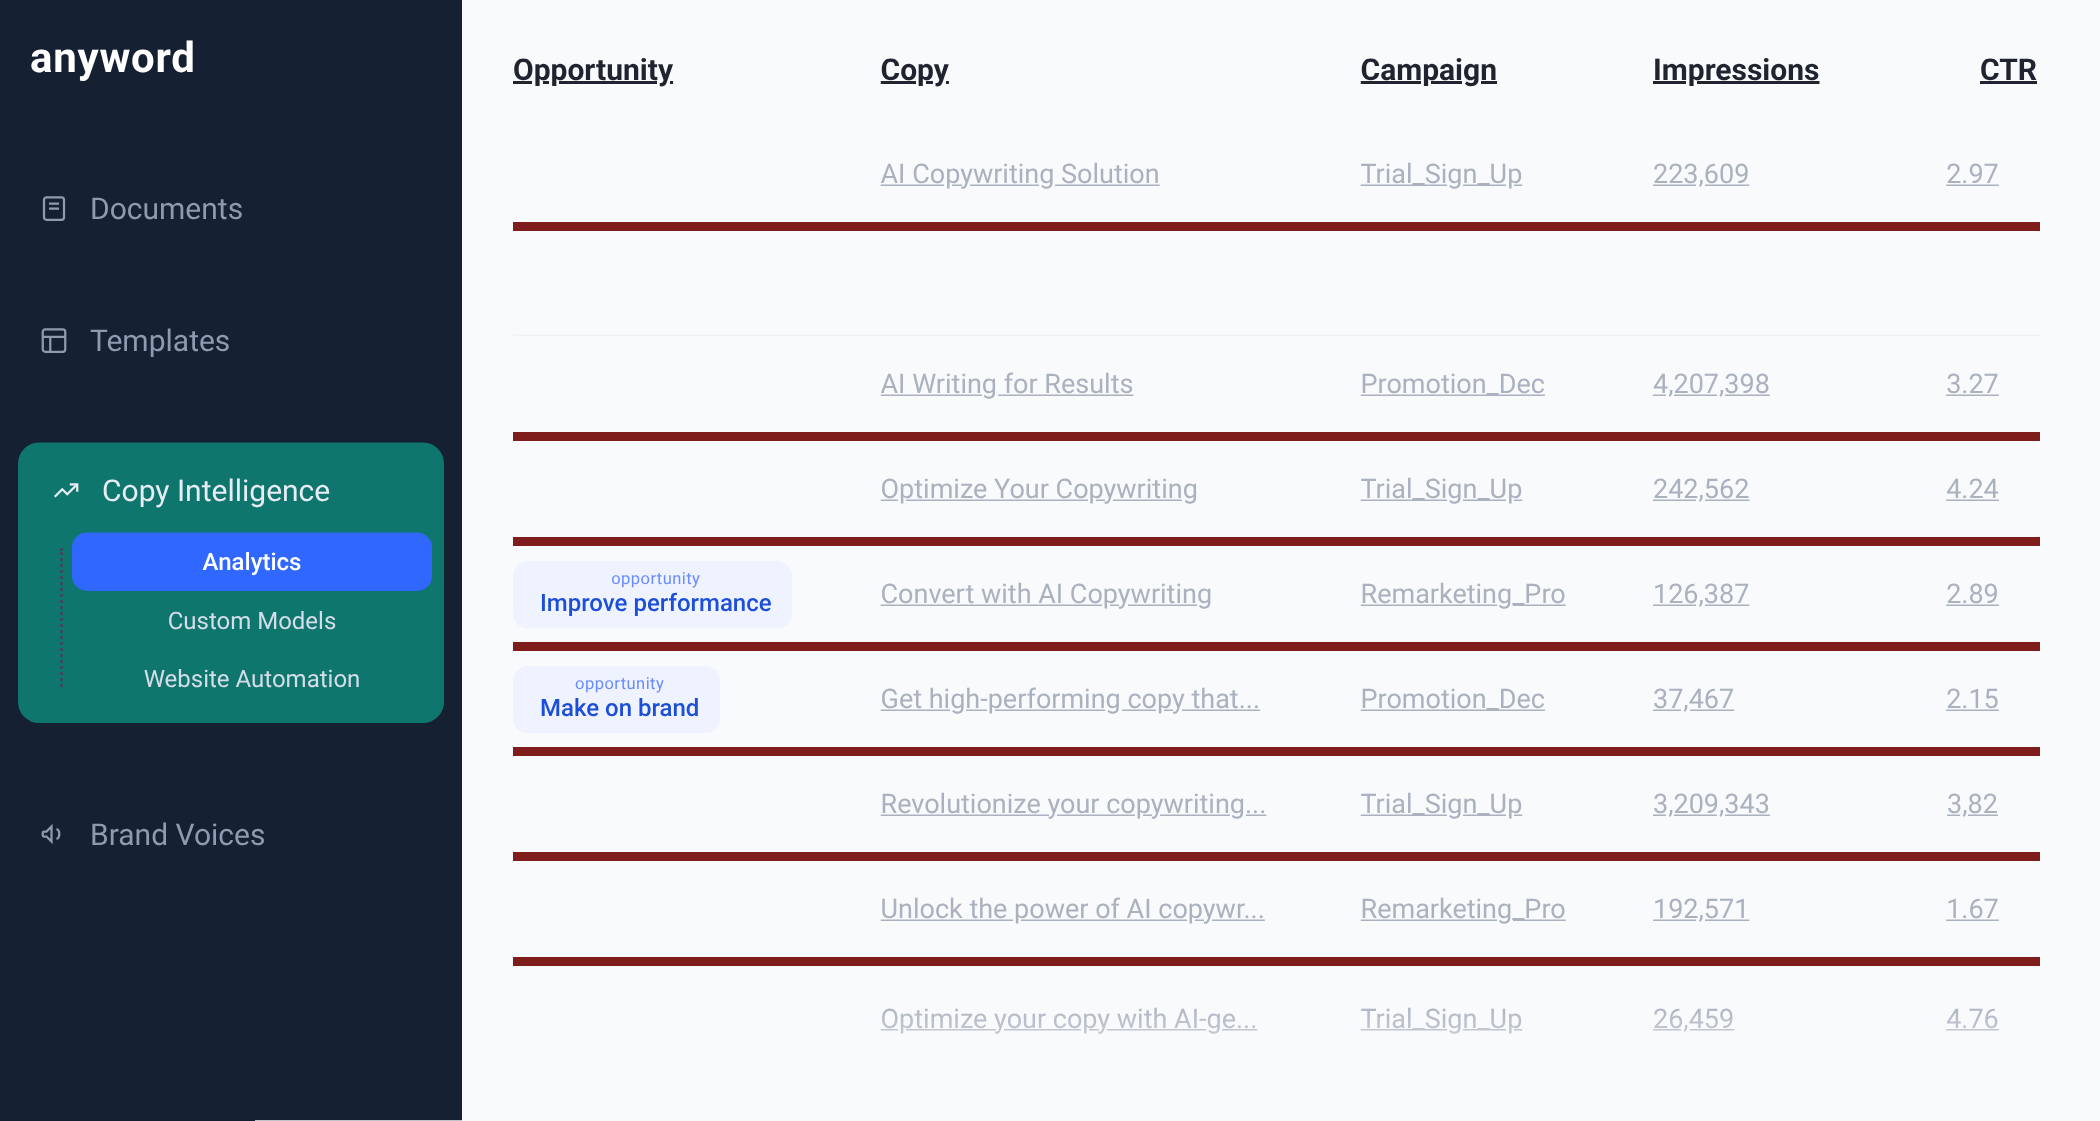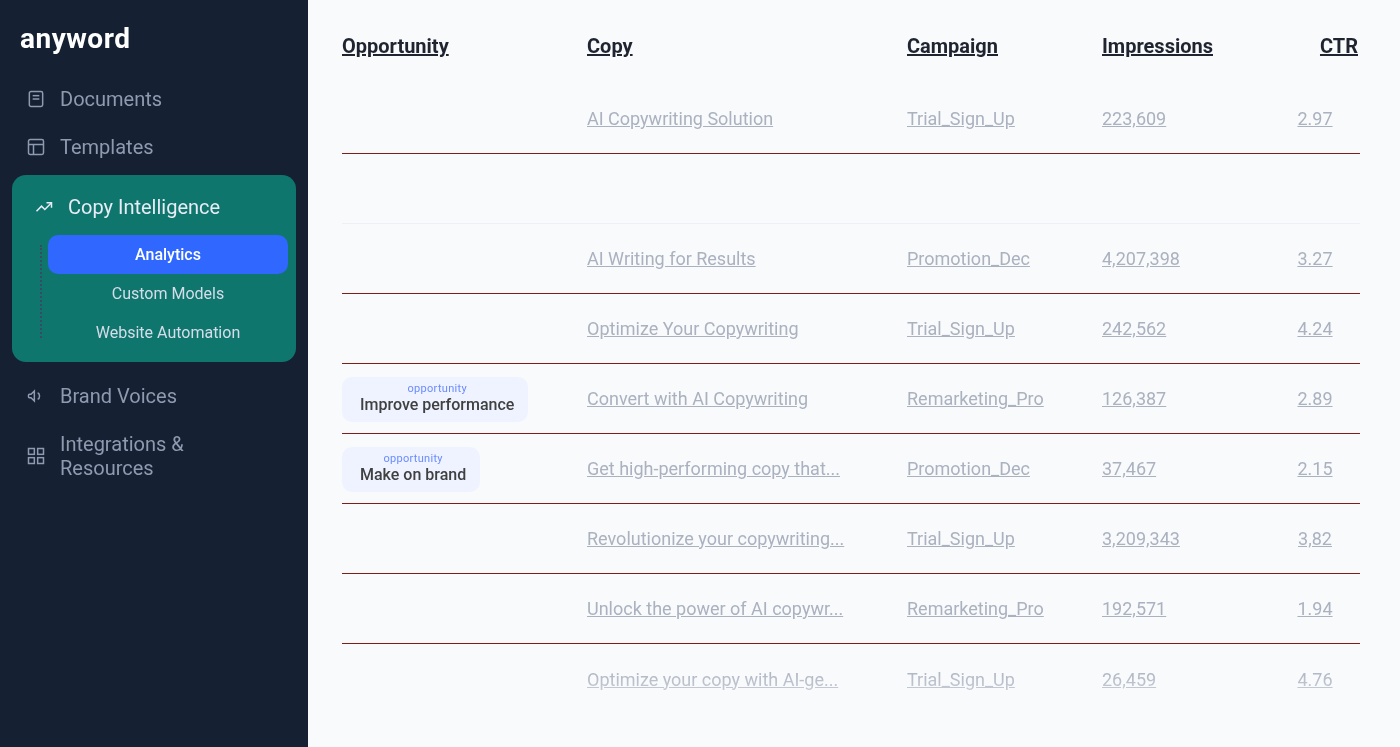--- a/index.html
+++ b/index.html
@@ -16,20 +16,21 @@
 
   
   .sidebar {
     width: 308px;
     background: #152032;
     color: #a9b2c5;
     display: flex;
     flex-direction: column;
     padding: 18px 12px 0 12px;
     flex-shrink: 0;
+    gap: 40px;
   }
   .brand {
     color: #ffffff;
     font-weight: 700;
     font-size: 28px;
     letter-spacing: 0.5px;
     padding: 4px 8px 20px 8px;
   }
   .nav-item {
     display: flex;
@@ -99,21 +100,21 @@
   .table-head {
     font-size: 20px;
     font-weight: 700;
     color: #1f2430;
     padding-bottom: 26px;
   }
   .row {
     height: 70px;
     font-size: 18px;
     color: #aab1bf;
-    border-bottom: 1px solid #7f1d1d;
+    border-bottom: 6px solid #7f1d1d;
   }
   .row:last-child { border-bottom: none; }
   .cell { white-space: nowrap; overflow: hidden; text-overflow: ellipsis; text-decoration: underline; }
   .cell.ctr { text-align: center; padding-right: 4px;}
   .table-head .cell.ctr { text-align: right; }
 
   .spacer-row { height: 70px; border-bottom: 1px solid #eef0f5; }
 
   .opportunity-chip {
     display: inline-flex;
@@ -126,21 +127,21 @@
     max-width: 200px;
   }
   .opportunity-chip .chip-kicker {
     font-size: 11px;
     color: #6a8bff;
     letter-spacing: 0.3px;
     align-self: center;
   }
   .opportunity-chip .chip-label {
     font-size: 16px;
-    color: #404040;
+    color: #1d4ed8;
     font-weight: 500;
   }
 
   
   .fade {
     position: absolute;
     left: 0; right: 0; bottom: 0;
     height: 80px;
     background: linear-gradient(to bottom, rgba(249,250,252,0) 0%, rgba(249,250,252,1) 85%);
     pointer-events: none;
@@ -200,31 +201,20 @@
   <div class="nav-item">
     <span class="icon">
       <svg viewBox="0 0 24 24">
           <path d="M3 11v2a1 1 0 0 0 1 1h2l4 4V6l-4 4H4a1 1 0 0 0-1 1z"></path>
           <path d="M14 8c3 1 3 7 0 8"></path>
         </svg>
     </span>
     <span>Brand Voices</span>
   </div>
 
-  <div class="nav-item">
-    <span class="icon">
-      <svg viewBox="0 0 24 24">
-          <rect x="3" y="3" width="7" height="7"></rect>
-          <rect x="14" y="3" width="7" height="7"></rect>
-          <rect x="3" y="14" width="7" height="7"></rect>
-          <rect x="14" y="14" width="7" height="7"></rect>
-        </svg>
-    </span>
-    <span>Integrations &amp; Resources</span>
-  </div>
 
 </aside>
 
 <main class="main">
 
   <div class="table-head">
     <div class="cell">Opportunity</div>
     <div class="cell">Copy</div>
     <div class="cell">Campaign</div>
     <div class="cell">Impressions</div>
@@ -279,21 +269,21 @@
         <div class="cell">Revolutionize your copywriting...</div>
         <div class="cell">Trial_Sign_Up</div>
         <div class="cell">3,209,343</div>
         <div class="cell ctr">3,82</div>
       </div>
       <div class="row">
         <div class="cell"></div>
         <div class="cell">Unlock the power of AI copywr...</div>
         <div class="cell">Remarketing_Pro</div>
         <div class="cell">192,571</div>
-        <div class="cell ctr">1.94</div>
+        <div class="cell ctr">1.67</div>
       </div>
       <div class="row">
         <div class="cell"></div>
         <div class="cell">Optimize your copy with AI-ge...</div>
         <div class="cell">Trial_Sign_Up</div>
         <div class="cell">26,459</div>
         <div class="cell ctr">4.76</div>
       </div>
     </div>
 

